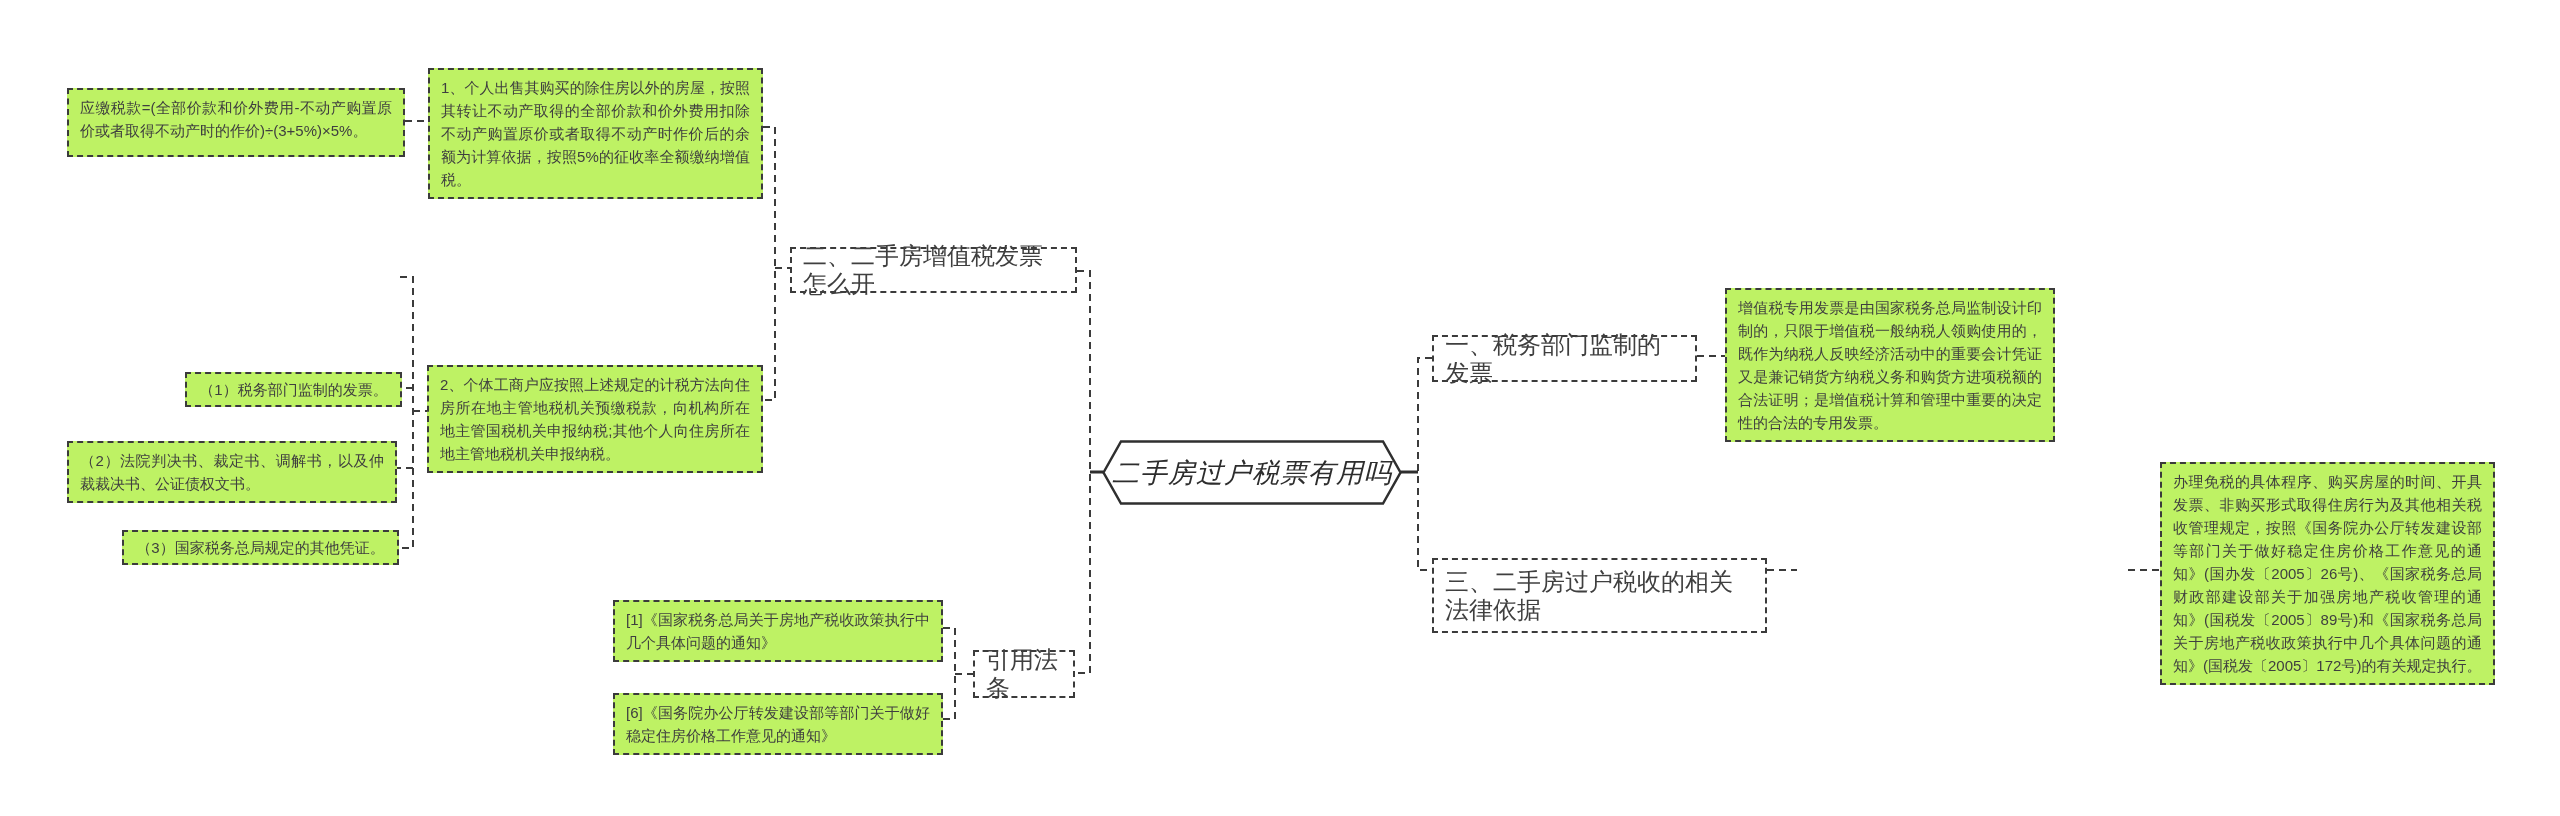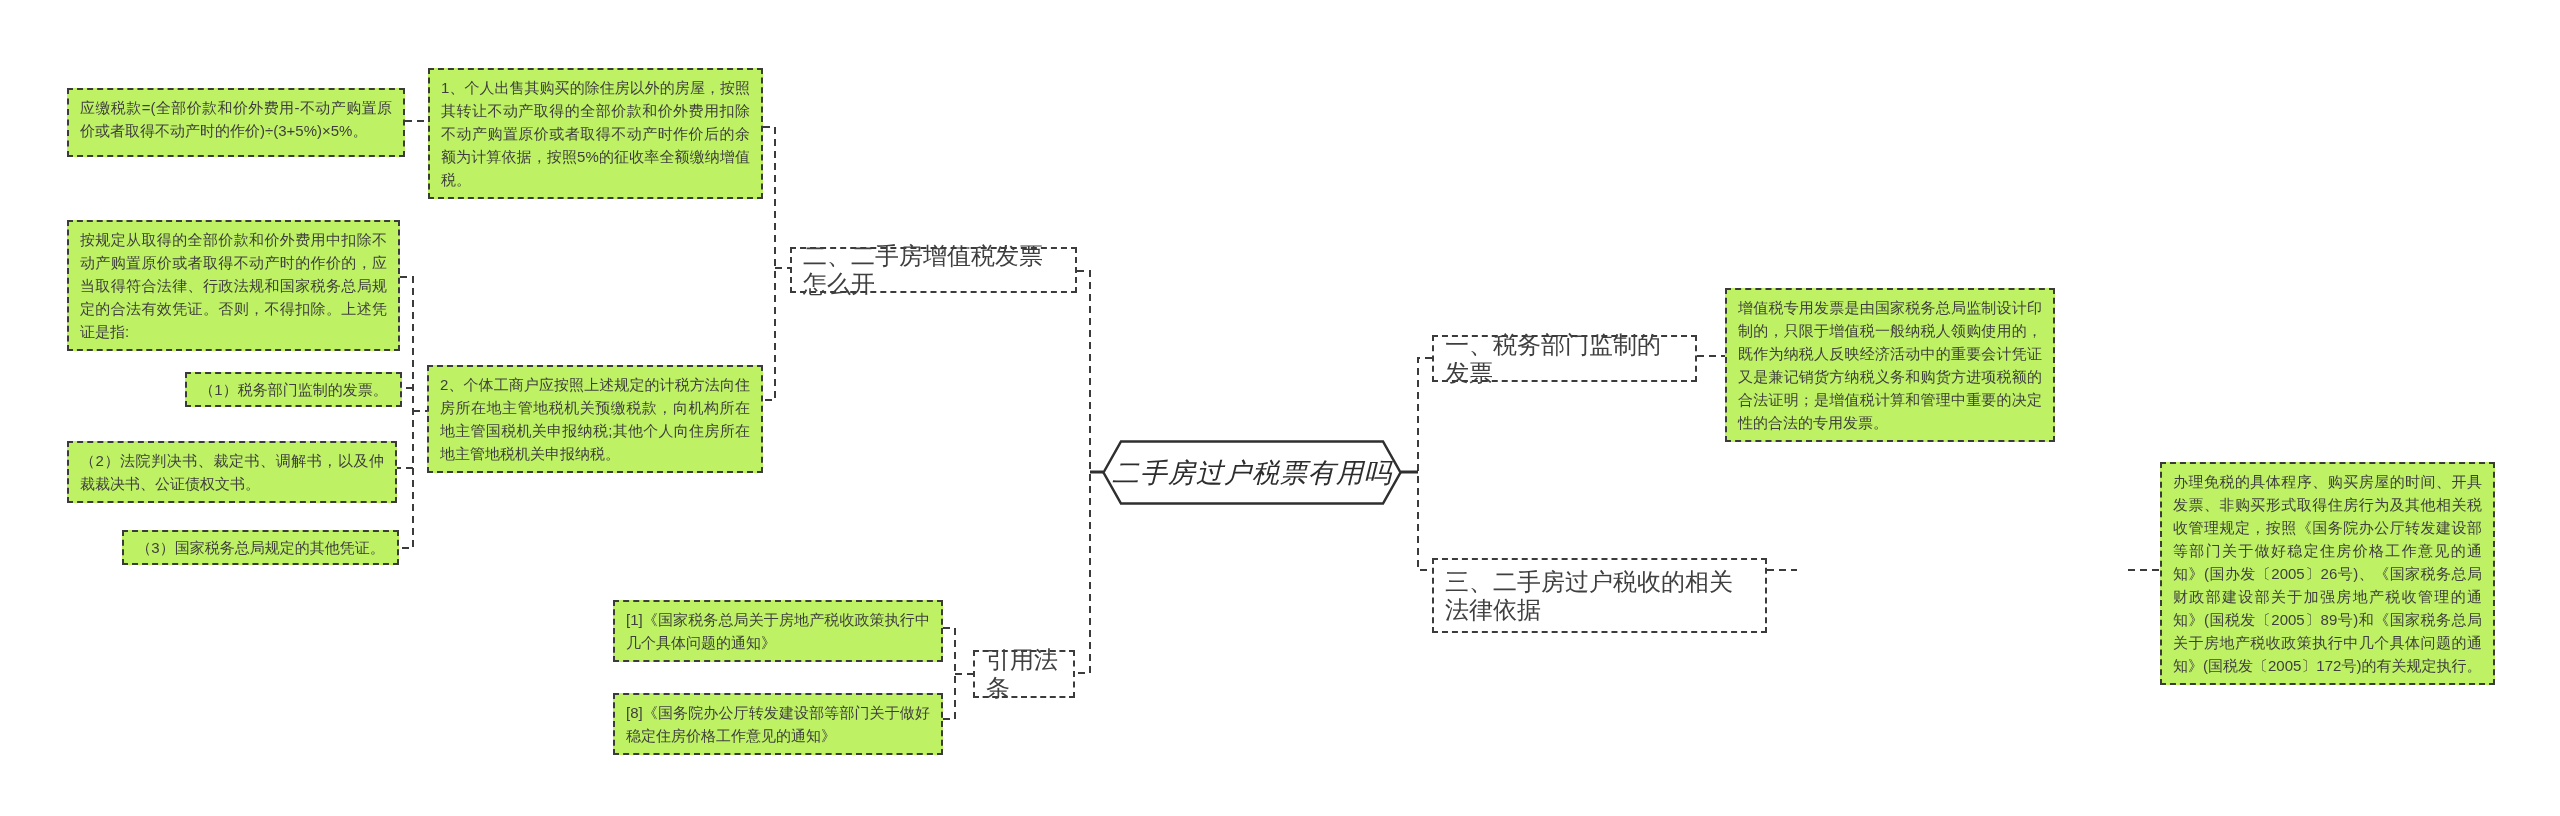--- a/index.html
+++ b/index.html
@@ -63,21 +63,20 @@
     <g fill="none" stroke="#2f2f2f" stroke-width="3">
       <path d="M1090 472 H1103"></path>
       <path d="M1401 472 H1418"></path>
     </g>
   </svg>
 
   <div class="box" style="left:67px;top:88px;width:338px;min-height:69px;">应缴税款=(全部价款和价外费用-不动产购置原价或者取得不动产时的作价)÷(3+5%)×5%。</div>
 
   <div class="box" style="left:428px;top:68px;width:335px;min-height:116px;">1、个人出售其购买的除住房以外的房屋，按照其转让不动产取得的全部价款和价外费用扣除不动产购置原价或者取得不动产时作价后的余额为计算依据，按照5%的征收率全额缴纳增值税。</div>
 
-  <div class="box" style="left:67px;top:220px;width:333px;min-height:115px;">按规定从取得的全部价款和价外费用中扣除不动产购置原价或者取得不动产时的作价的，应当取得符合法律、行政法规和国家税务总局规定的合法有效凭证。否则，不得扣除。上述凭证是指:</div>
 
   <div class="box single" style="left:185px;top:372px;width:217px;">（1）税务部门监制的发票。</div>
 
   <div class="box" style="left:67px;top:441px;width:330px;min-height:55px;">（2）法院判决书、裁定书、调解书，以及仲裁裁决书、公证债权文书。</div>
 
   <div class="box single" style="left:122px;top:530px;width:277px;">（3）国家税务总局规定的其他凭证。</div>
 
   <div class="box" style="left:427px;top:365px;width:336px;min-height:97px;">2、个体工商户应按照上述规定的计税方法向住房所在地主管地税机关预缴税款，向机构所在地主管国税机关申报纳税;其他个人向住房所在地主管地税机关申报纳税。</div>
 
   <div class="topic" style="left:790px;top:247px;width:287px;height:46px;">二、二手房增值税发票怎么开</div>
@@ -95,15 +94,15 @@
 
   <div class="topic" style="left:1432px;top:558px;width:335px;min-height:75px;">三、二手房过户税收的相关法律依据</div>
 
 
   <div class="box" style="left:2160px;top:462px;width:335px;min-height:218px;">办理免税的具体程序、购买房屋的时间、开具发票、非购买形式取得住房行为及其他相关税收管理规定，按照《国务院办公厅转发建设部等部门关于做好稳定住房价格工作意见的通知》(国办发〔2005〕26号)、《国家税务总局财政部建设部关于加强房地产税收管理的通知》(国税发〔2005〕89号)和《国家税务总局关于房地产税收政策执行中几个具体问题的通知》(国税发〔2005〕172号)的有关规定执行。</div>
 
   <div class="topic" style="left:973px;top:650px;width:102px;height:48px;justify-content:center;">引用法条</div>
 
   <div class="box" style="left:613px;top:600px;width:330px;min-height:57px;">[1]《国家税务总局关于房地产税收政策执行中几个具体问题的通知》</div>
 
-  <div class="box" style="left:613px;top:693px;width:330px;min-height:55px;">[8]《国务院办公厅转发建设部等部门关于做好稳定住房价格工作意见的通知》</div>
+  <div class="box" style="left:613px;top:693px;width:330px;min-height:55px;">[6]《国务院办公厅转发建设部等部门关于做好稳定住房价格工作意见的通知》</div>
 
 </div>
 
 </body></html>

